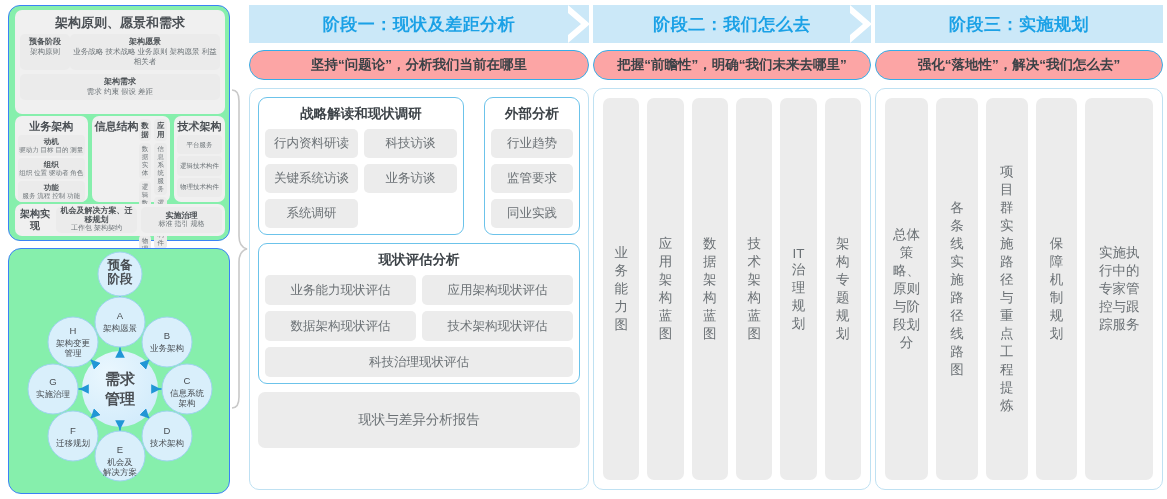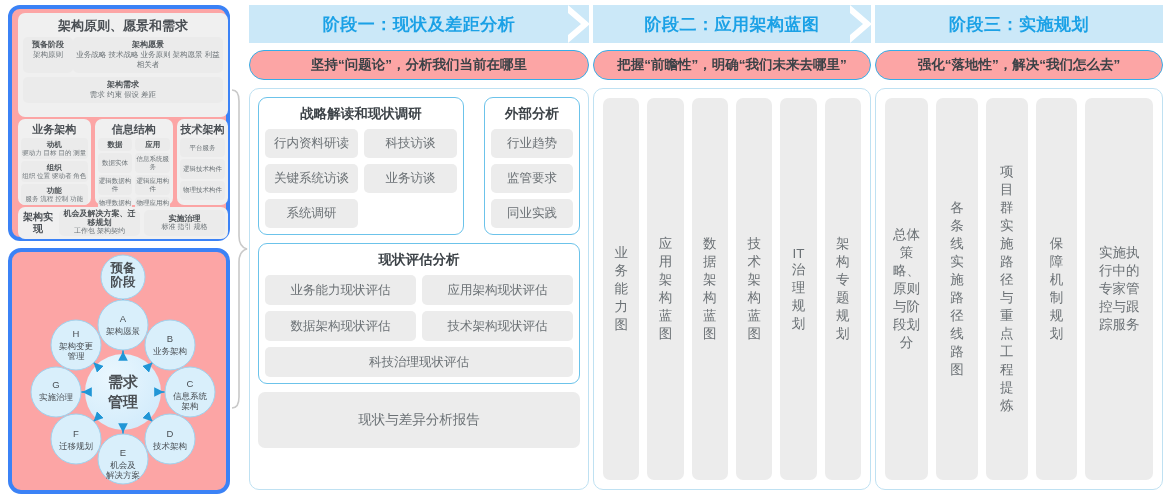--- a/index.html
+++ b/index.html
@@ -17,23 +17,23 @@
   }
 
   
   #left-col{
     position:absolute;
     left:8px; top:5px;
     width:222px; height:489px;
   }
   .panel-outline{
     position:absolute;
-    border:4px solid #3b82f6;
+    border:1px solid #3b82f6;
     border-radius:12px;
-    background:#fca5a5;
+    background:#86efac;
     box-sizing:border-box;
   }
   #togaf-panel{ left:0; top:0; width:222px; height:236px; padding:6px;}
   #cycle-panel{ left:0; top:243px; width:222px; height:246px;border-radius:13px;}
 
   .grp{
     background:#f0f0f0;
     border-radius:7px;
     box-sizing:border-box;
   }
@@ -61,21 +61,21 @@
   #c-req{ margin-top:4px; padding:3px 2px; font-size:7.5px; line-height:10px;}
   .cell .t{ font-weight:bold; display:block; color:#4d5256; font-size:8px;}
   .cell .s{ display:block; }
 
   #t-mid{
     position:absolute; left:6px; top:110px; width:210px; height:86px;
     display:flex; gap:4px; background:none;
   }
   .mid-grp{ background:#f0f0f0; border-radius:7px; padding:3px; box-sizing:border-box;}
   #g-biz{ width:74px; }
-  #g-info{ width:80px; display:flex; flex-direction:column;}
+  #g-info{ width:80px; display:flex; }
   #g-tech{ width:52px; }
   .mid-grp .gt{ font-size:11px; line-height:14px; font-weight:bold; text-align:center; color:#4a4f54; margin-bottom:2px;}
   .mini{ background:#ebebeb; border-radius:4px; text-align:center; font-size:6.5px; line-height:8px; padding:2px 1px; margin-bottom:2px; color:#6d7478;}
   .mini .t{ font-weight:bold; font-size:7.5px; line-height:9px; color:#4d5256; display:block;}
   .twocol{ display:flex; gap:3px; flex:1;}
   .twocol>div{ flex:1; display:flex; flex-direction:column;}
   .mini.fill{ flex:1; display:flex; flex-direction:column; justify-content:center;}
 
   #t-bot{
     position:absolute; left:6px; top:198px; width:210px; height:32px;
@@ -400,21 +400,21 @@
           <div class="chip" style="grid-column:1 / span 2">科技治理现状评估</div>
         </div>
       </div>
 
       <div id="p1-report">现状与差异分析报告</div>
     </div>
   </div>
 
   <div class="phase" id="phase2">
     <div class="phase-head">
-      <span>阶段二：应用架构蓝图</span>
+      <span>阶段二：我们怎么去</span>
       <svg class="chev" viewBox="0 0 22 38" preserveAspectRatio="none">
         <path d="M0,0 L22,19 L0,38 L0,30 L13,19 L0,8 Z" fill="#ffffff"></path>
       </svg>
     </div>
     <div class="phase-sub">把握“前瞻性”，明确“我们未来去哪里”</div>
     <div class="phase-body">
       <div class="tall-chip" style="flex:1">业务能力图</div>
       <div class="tall-chip" style="flex:1">应用架构蓝图</div>
       <div class="tall-chip" style="flex:1">数据架构蓝图</div>
       <div class="tall-chip" style="flex:1">技术架构蓝图</div>

